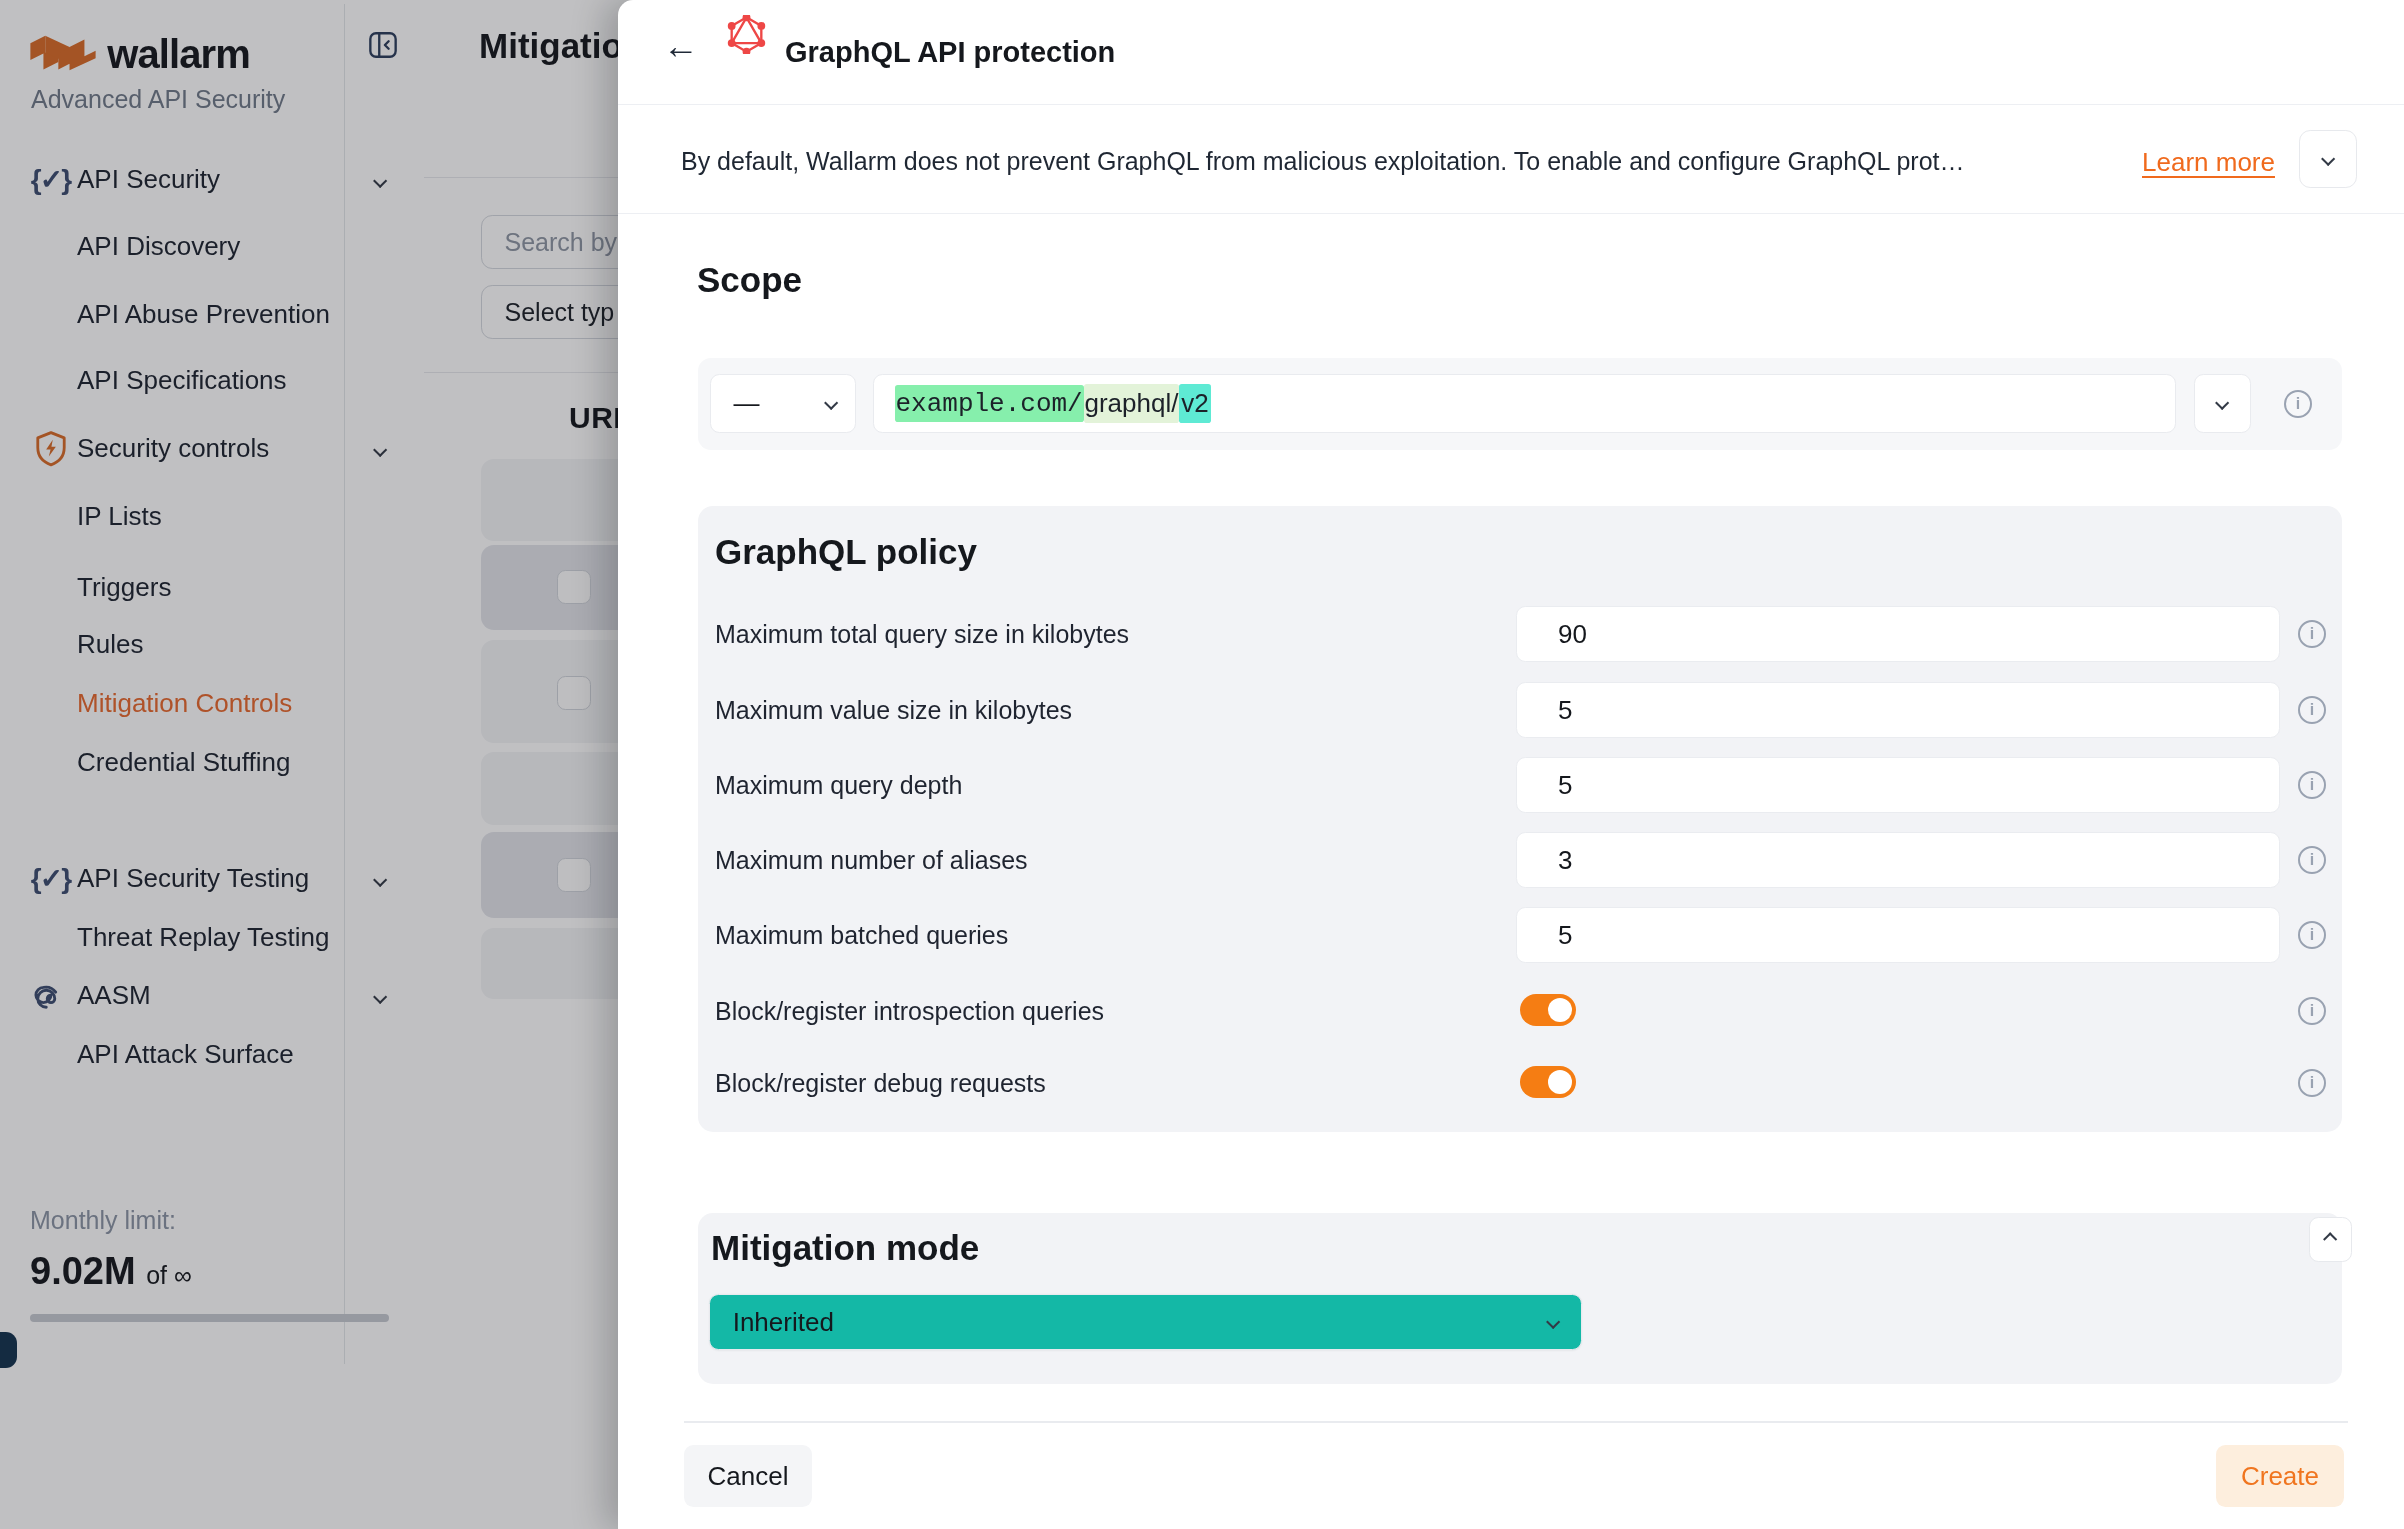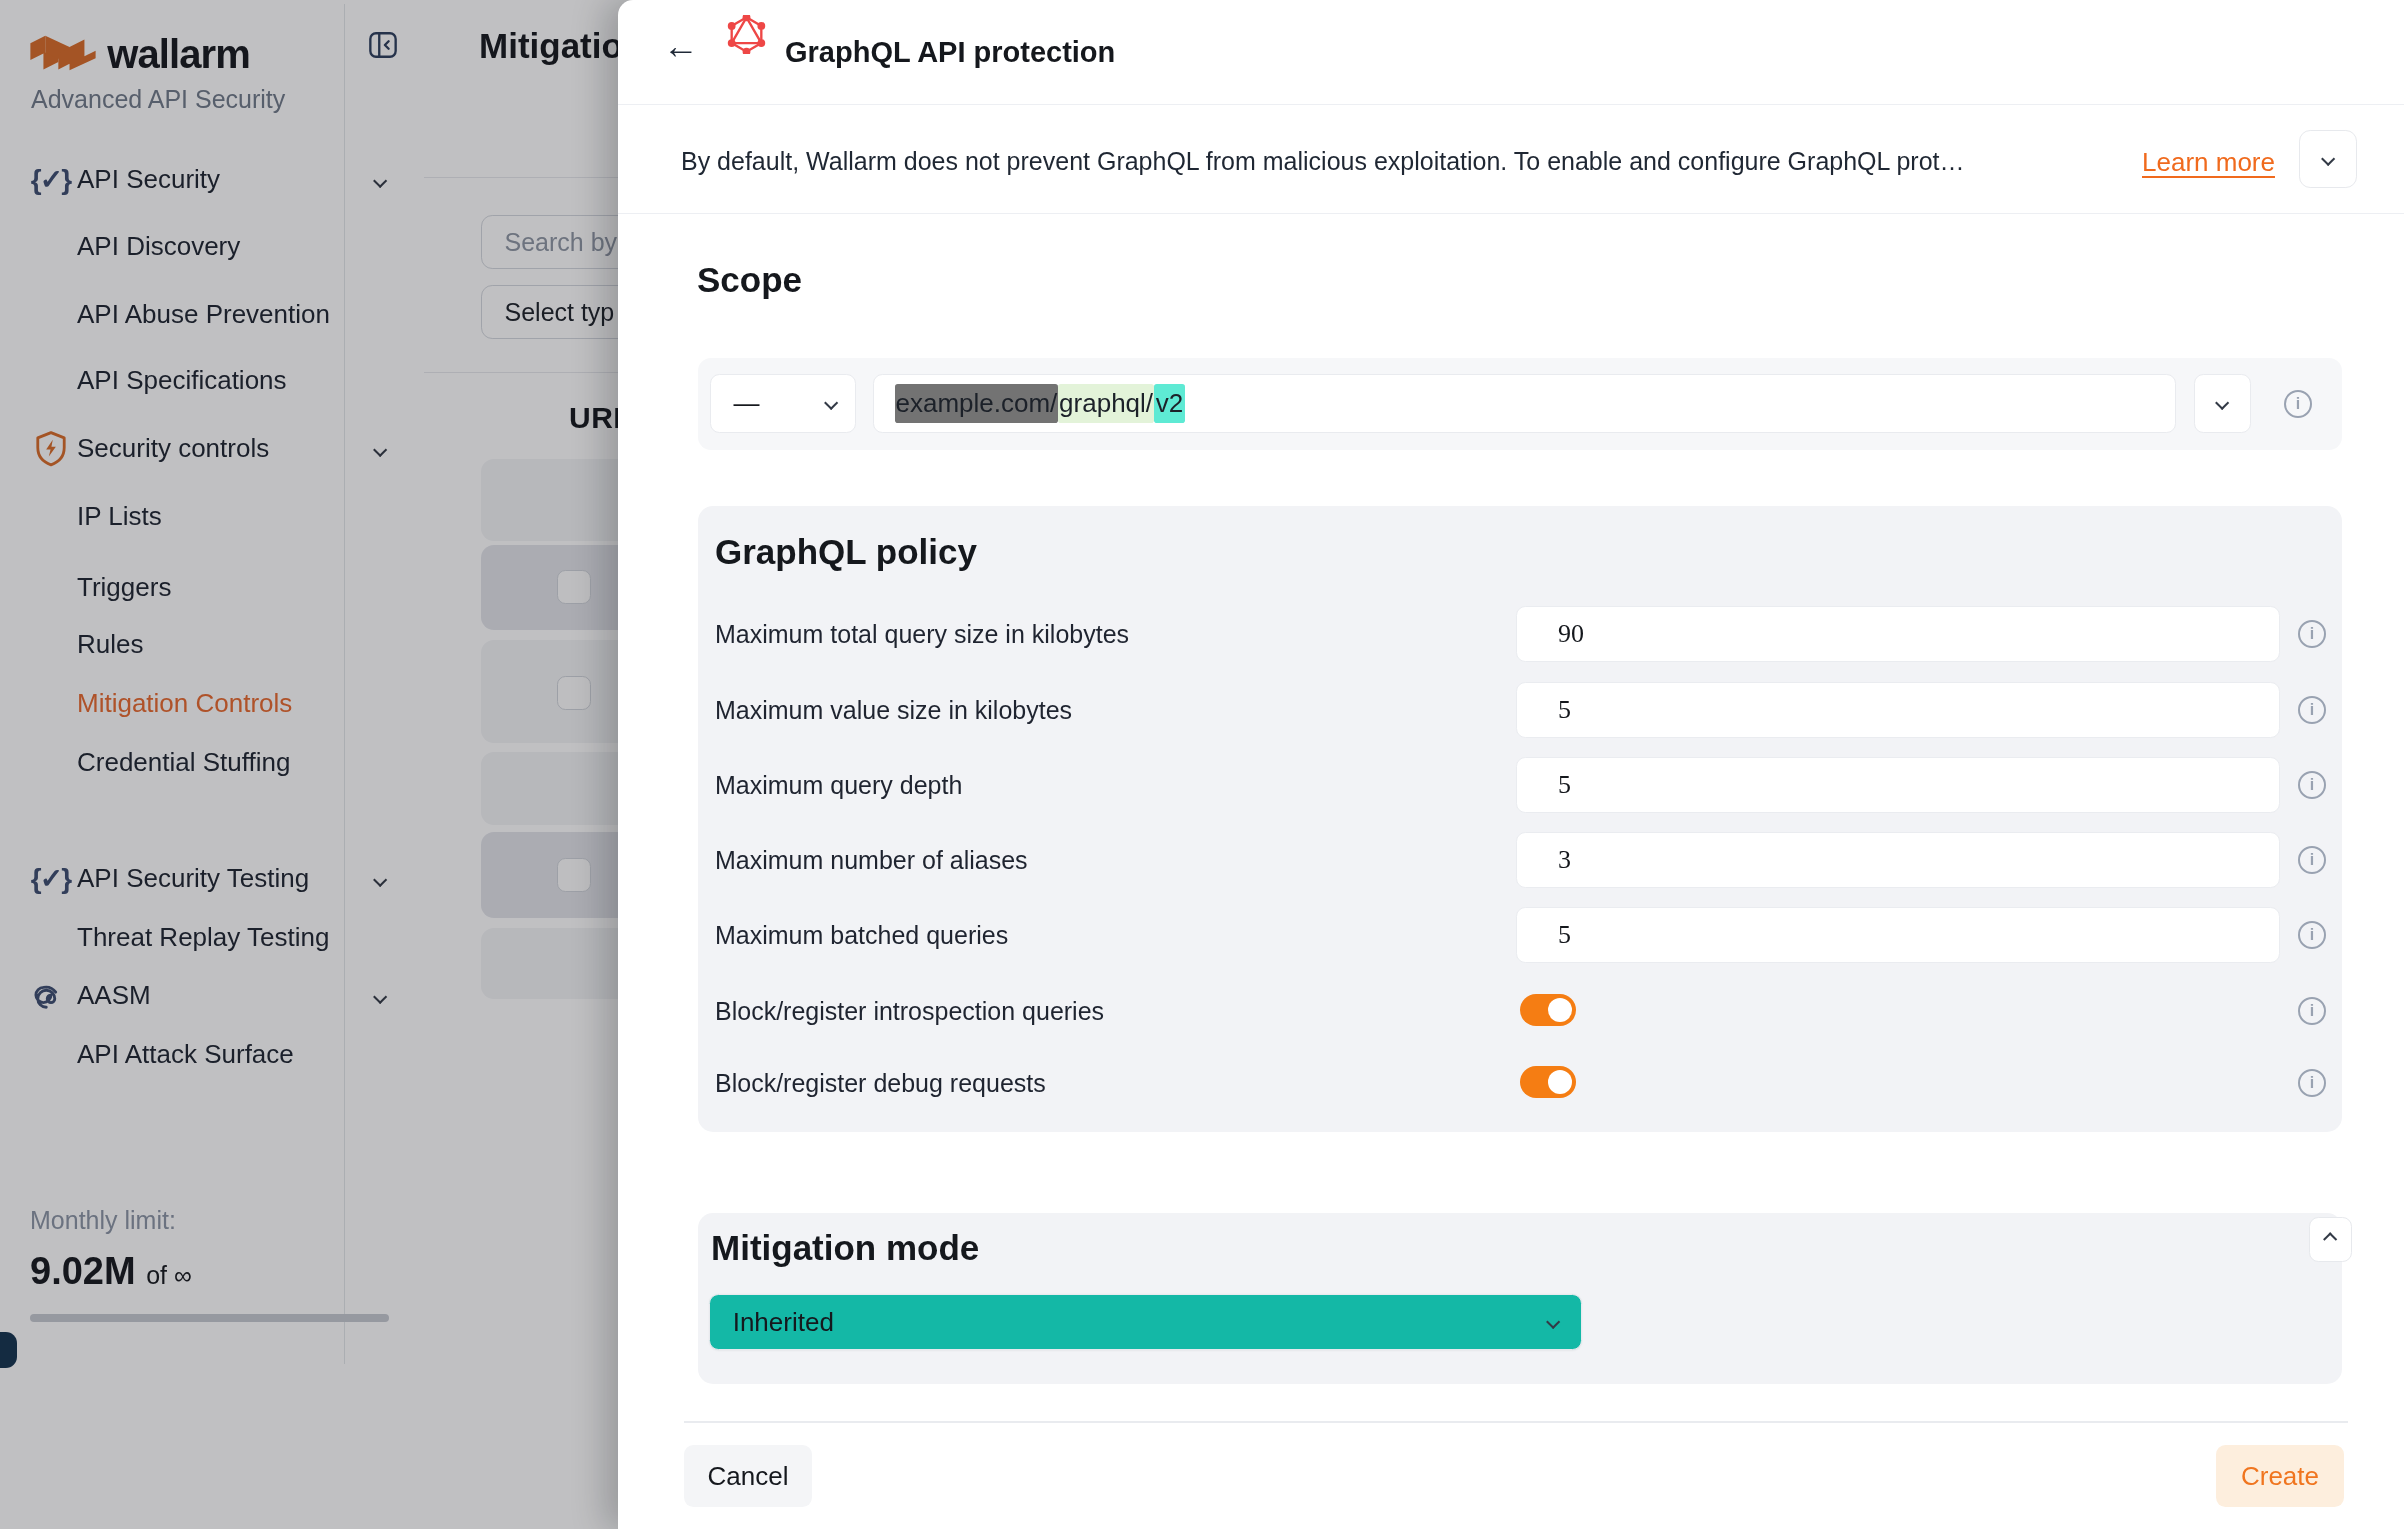--- a/index.html
+++ b/index.html
@@ -53,31 +53,31 @@
   .banner-text { position:absolute; left:63px; top:41px; font-size:25px; color:#1f2733; white-space:nowrap; }
   .learn-more { position:absolute; left:1524px; top:41px; font-size:26px; color:#f06a1d; text-decoration:underline; text-underline-offset:4.7px; cursor:pointer; }
   .banner-chev-btn { position:absolute; left:1681px; top:24px; width:58px; height:58px; background:#fff; border:1.4px solid #e7e9ed; border-radius:11.2px; display:flex; align-items:center; justify-content:center; cursor:pointer; }
 
   .scope-h { position:absolute; left:79px; top:260px; font-size:35px; font-weight:700; color:#15181d; }
   .scope-box { position:absolute; left:80px; top:358px; width:1644px; height:92px; background:#f6f7f9; border-radius:13px; }
   .mini-select { position:absolute; left:12px; top:16px; width:146px; height:59px; background:#fff; border:0.9px solid #e9ebef; border-radius:9.4px; cursor:pointer; }
   .mini-select .dash { position:absolute; left:22.5px; top:13px; font-size:26px; color:#15181d; }
   .mini-select .sc { position:absolute; right:19px; top:22.5px; }
   .scope-input { position:absolute; left:175px; top:16px; width:1303px; height:59px; background:#fff; border:0.9px solid #e9ebef; border-radius:9.4px; display:flex; align-items:center; padding-left:20.6px; font-size:26px; }
-  .hl-orange { background:#737373; border-radius:2.8px; padding:3.7px 0.9px; }
+  .hl-orange { background:#86efac; border-radius:2.8px; padding:3.7px 0.9px;font-family:Liberation Mono, monospace; }
   .hl-green-light { background:#e3f3d9; border-radius:2.8px; padding:3.7px 0.9px; }
   .hl-green { background:#5eead4; border-radius:2.8px; padding:3.7px 1.9px; }
   .scope-chev-btn { position:absolute; left:1496px; top:16px; width:57px; height:59px; background:#fff; border:0.9px solid #e9ebef; border-radius:9.4px; display:flex; align-items:center; justify-content:center; cursor:pointer; }
   .info { width:28px; height:28px; border:2.3px solid #99a2b1; border-radius:50%; display:flex; align-items:center; justify-content:center; font-size:16px; font-weight:700; color:#99a2b1; }
   .scope-info { position:absolute; left:1586px; top:32px; }
 
   .card { position:absolute; left:80px; width:1644px; background:#f2f3f6; border-radius:15px; }
   .card-h { position:absolute; left:17px; font-size:35px; font-weight:700; color:#15181d; }
   .p-label { position:absolute; left:17px; font-size:25px; color:#1f2430; white-space:nowrap; }
-  .p-input { position:absolute; left:818px; width:764px; height:56px; background:#fff; border:0.9px solid #eaecf0; border-radius:9.4px; display:flex; align-items:center; padding-left:41px; font-size:26px; color:#15181d;font-family:Liberation Serif, serif; }
+  .p-input { position:absolute; left:818px; width:764px; height:56px; background:#fff; border:0.9px solid #eaecf0; border-radius:9.4px; display:flex; align-items:center; padding-left:41px; font-size:26px; color:#15181d; }
   .p-info { position:absolute; left:1600px; }
   .toggle { position:absolute; left:822px; width:56px; height:32px; border-radius:16px; background:#f57d13; cursor:pointer; }
   .toggle::after { content:''; position:absolute; right:3.7px; top:3.7px; width:24px; height:24px; border-radius:50%; background:#fff; }
 
   .mm-collapse { position:absolute; left:1611px; top:3.7px; width:43px; height:45px; background:#fff; border:1.4px solid #e7e9ed; border-radius:9.4px; display:flex; align-items:center; justify-content:center; cursor:pointer; }
   .mm-select { position:absolute; left:11.2px; top:81px; width:873px; height:56px; background:#14b8a6; border:0.9px solid #e8eaee; border-radius:9.4px; box-shadow:0 0.9px 1.9px rgba(0,0,0,0.05); cursor:pointer; }
   .mm-select .val { position:absolute; left:22.5px; top:12px; font-size:26px; color:#15181d; }
   .mm-select .sc { position:absolute; right:22.5px; top:21.5px; }
 
   .foot-div { position:absolute; left:66px; top:1421px; width:1664px; height:1.9px; background:#e9ebef; }

